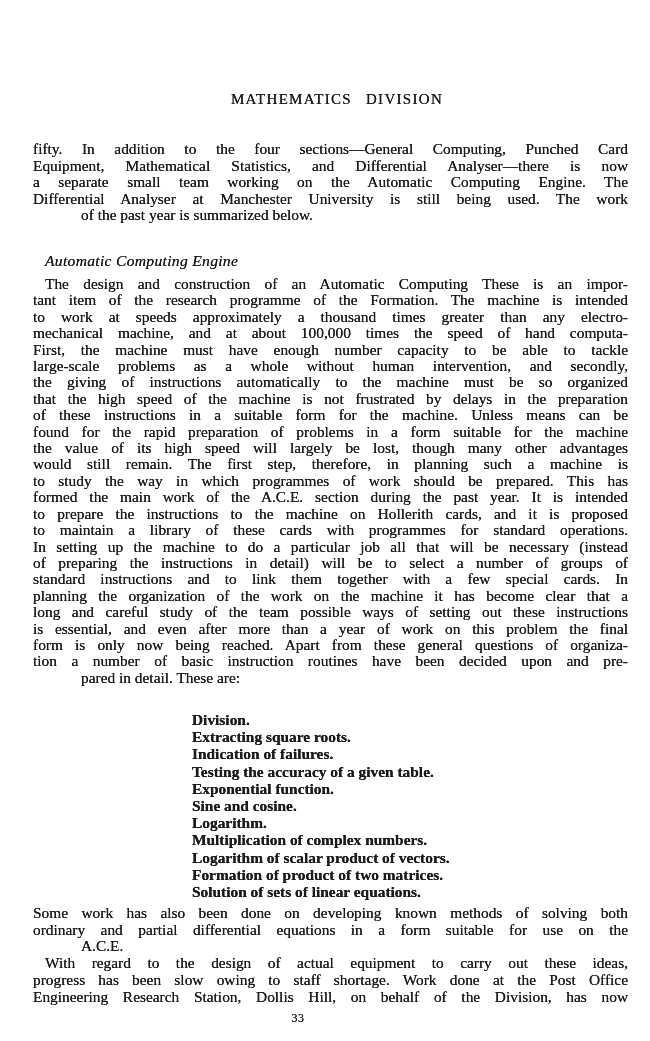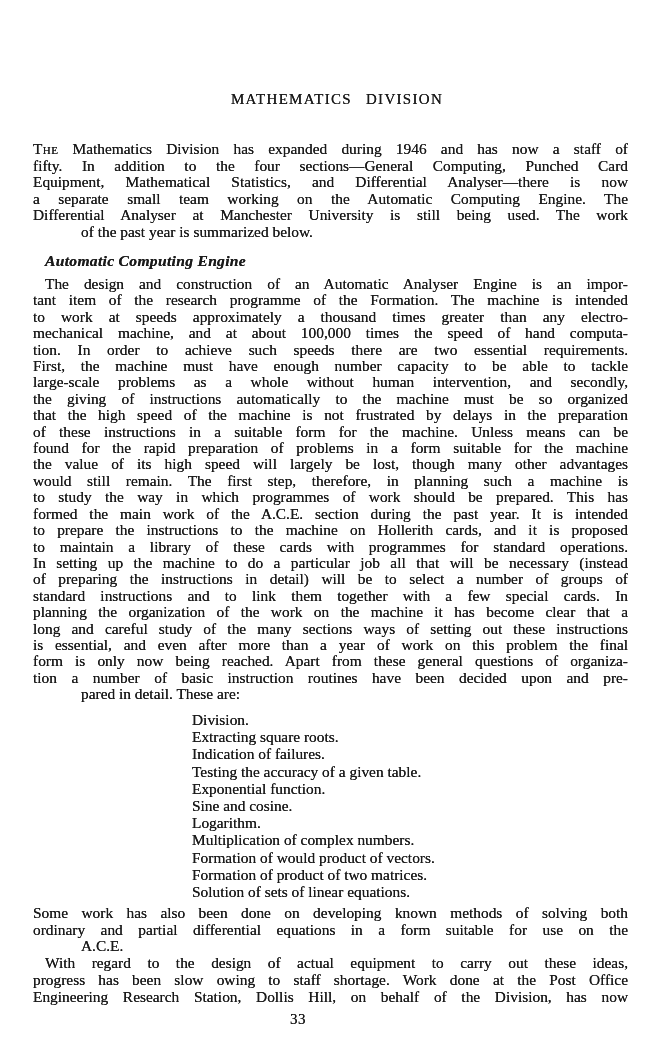--- a/index.html
+++ b/index.html
@@ -34,95 +34,93 @@
     text-justify: inter-word;
   }
   .line.flush { text-align-last: left; margin-left: 48px; }
   .line.indent { text-indent: 12px; }
   .para1 { top: 141px; line-height: 16.5px; }
   .heading {
     position: absolute;
     left: 45px; top: 252px;
     font-size: 15.6px;
     font-style: italic;
-    font-weight: 700;
+    font-weight: 400;
     letter-spacing: 0.3px;
   }
   .para2 { top: 276px; line-height: 16.4px; }
   .routines { top: 711px; left: 192px; width: 340px; line-height: 17.2px; }
-  .routines .line { text-align: left; text-align-last: left; }
+  .routines .line { text-align: left; text-align-last: left; font-weight: bold; }
   .closing { top: 905px; line-height: 16.7px; }
   .pagenum {
     position: absolute;
     top: 1011px; left: 0; width: 596px;
     text-align: center;
-    font-size: 15px;
+    font-size: 12px;
     letter-spacing: 0.5px;
   }
   .smallcaps { font-variant: small-caps; letter-spacing: 0.4px; }
 </style>
 </head>
 <body>
 
 <div class="page">
 
   <div class="title">MATHEMATICS DIVISION</div>
 
   <div class="block para1">
-    <div class="line"><span class="smallcaps">The</span> <span>Mathematics Division has expanded during 1946 and has now a staff of</span></div>
     <div>
         <div class="line">fifty. In addition to the four sections—General Computing, Punched Card</div>
         <div class="line">Equipment, Mathematical Statistics, and Differential Analyser—there is now</div>
         <div class="line">a separate small team working on the Automatic Computing Engine. The</div>
         <div class="line">Differential Analyser at Manchester University is still being used. The work</div>
         <div class="line flush">of the past year is summarized below.</div>
       </div>
   </div>
 
   <div class="heading">Automatic Computing Engine</div>
 
   <div class="block para2">
-      <div class="line indent">The design and construction of an Automatic Analyser Engine is an impor-</div>
+      <div class="line indent">The design and construction of an Automatic Computing These is an impor-</div>
       <div class="line">tant item of the research programme of the Formation. The machine is intended</div>
       <div class="line">to work at speeds approximately a thousand times greater than any electro-</div>
       <div class="line">mechanical machine, and at about 100,000 times the speed of hand computa-</div>
-      <div class="line">tion. In order to achieve such speeds there are two essential requirements.</div>
       <div class="line">First, the machine must have enough number capacity to be able to tackle</div>
       <div class="line">large-scale problems as a whole without human intervention, and secondly,</div>
       <div class="line">the giving of instructions automatically to the machine must be so organized</div>
       <div class="line">that the high speed of the machine is not frustrated by delays in the preparation</div>
       <div class="line">of these instructions in a suitable form for the machine. Unless means can be</div>
       <div class="line">found for the rapid preparation of problems in a form suitable for the machine</div>
       <div class="line">the value of its high speed will largely be lost, though many other advantages</div>
       <div class="line">would still remain. The first step, therefore, in planning such a machine is</div>
       <div class="line">to study the way in which programmes of work should be prepared. This has</div>
       <div class="line">formed the main work of the A.C.E. section during the past year. It is intended</div>
       <div class="line">to prepare the instructions to the machine on Hollerith cards, and it is proposed</div>
       <div class="line">to maintain a library of these cards with programmes for standard operations.</div>
       <div class="line">In setting up the machine to do a particular job all that will be necessary (instead</div>
       <div class="line">of preparing the instructions in detail) will be to select a number of groups of</div>
       <div class="line">standard instructions and to link them together with a few special cards. In</div>
       <div class="line">planning the organization of the work on the machine it has become clear that a</div>
-      <div class="line">long and careful study of the many sections ways of setting out these instructions</div>
+      <div class="line">long and careful study of the team possible ways of setting out these instructions</div>
       <div class="line">is essential, and even after more than a year of work on this problem the final</div>
       <div class="line">form is only now being reached. Apart from these general questions of organiza-</div>
       <div class="line">tion a number of basic instruction routines have been decided upon and pre-</div>
       <div class="line flush">pared in detail. These are:</div>
     </div>
 
   <div class="block routines">
       <div class="line">Division.</div>
       <div class="line">Extracting square roots.</div>
       <div class="line">Indication of failures.</div>
       <div class="line">Testing the accuracy of a given table.</div>
       <div class="line">Exponential function.</div>
       <div class="line">Sine and cosine.</div>
       <div class="line">Logarithm.</div>
       <div class="line">Multiplication of complex numbers.</div>
-      <div class="line">Formation of would product of vectors.</div>
+      <div class="line">Logarithm of scalar product of vectors.</div>
       <div class="line">Formation of product of two matrices.</div>
       <div class="line">Solution of sets of linear equations.</div>
     </div>
 
   <div class="block closing">
       <div class="line">Some work has also been done on developing known methods of solving both</div>
       <div class="line">ordinary and partial differential equations in a form suitable for use on the</div>
       <div class="line flush">A.C.E.</div>
       <div class="line indent">With regard to the design of actual equipment to carry out these ideas,</div>
       <div class="line">progress has been slow owing to staff shortage. Work done at the Post Office</div>

